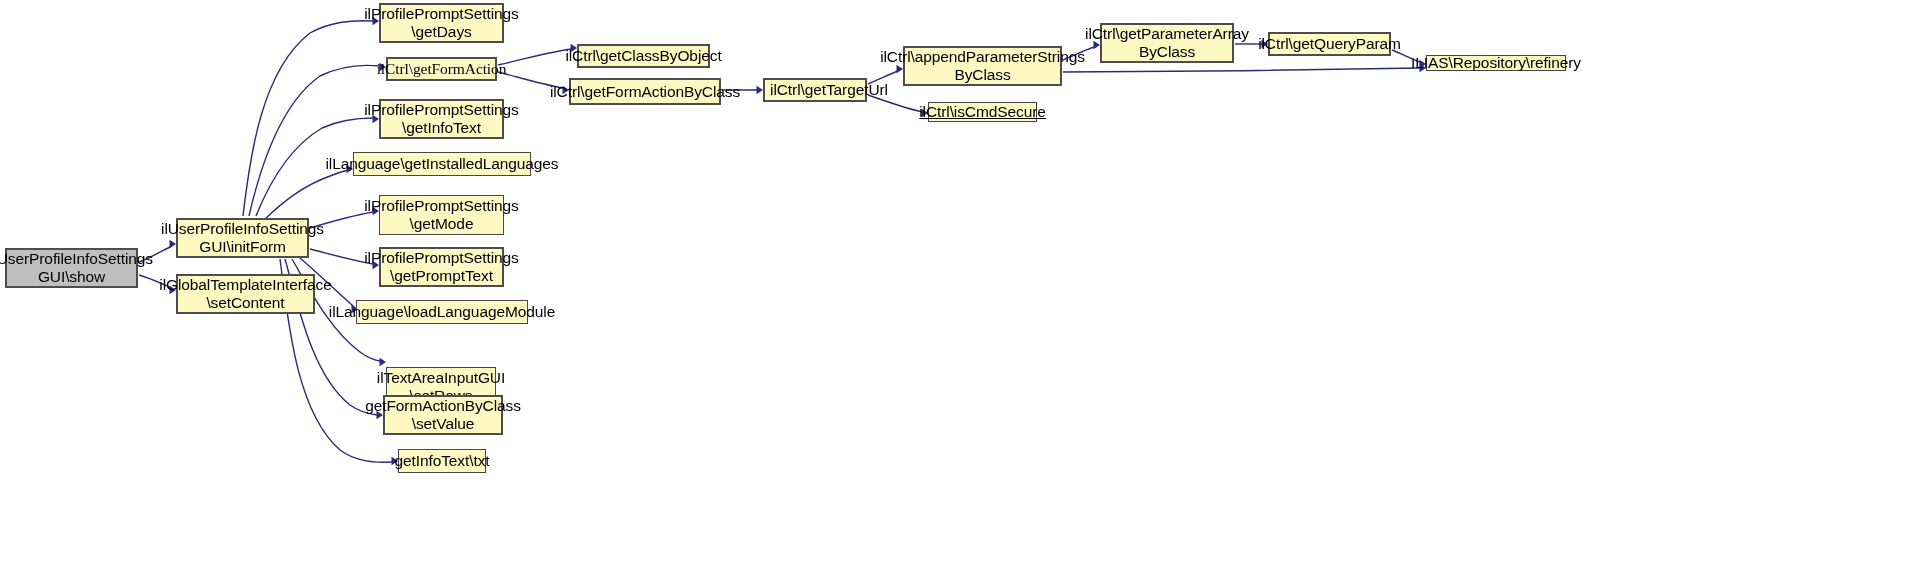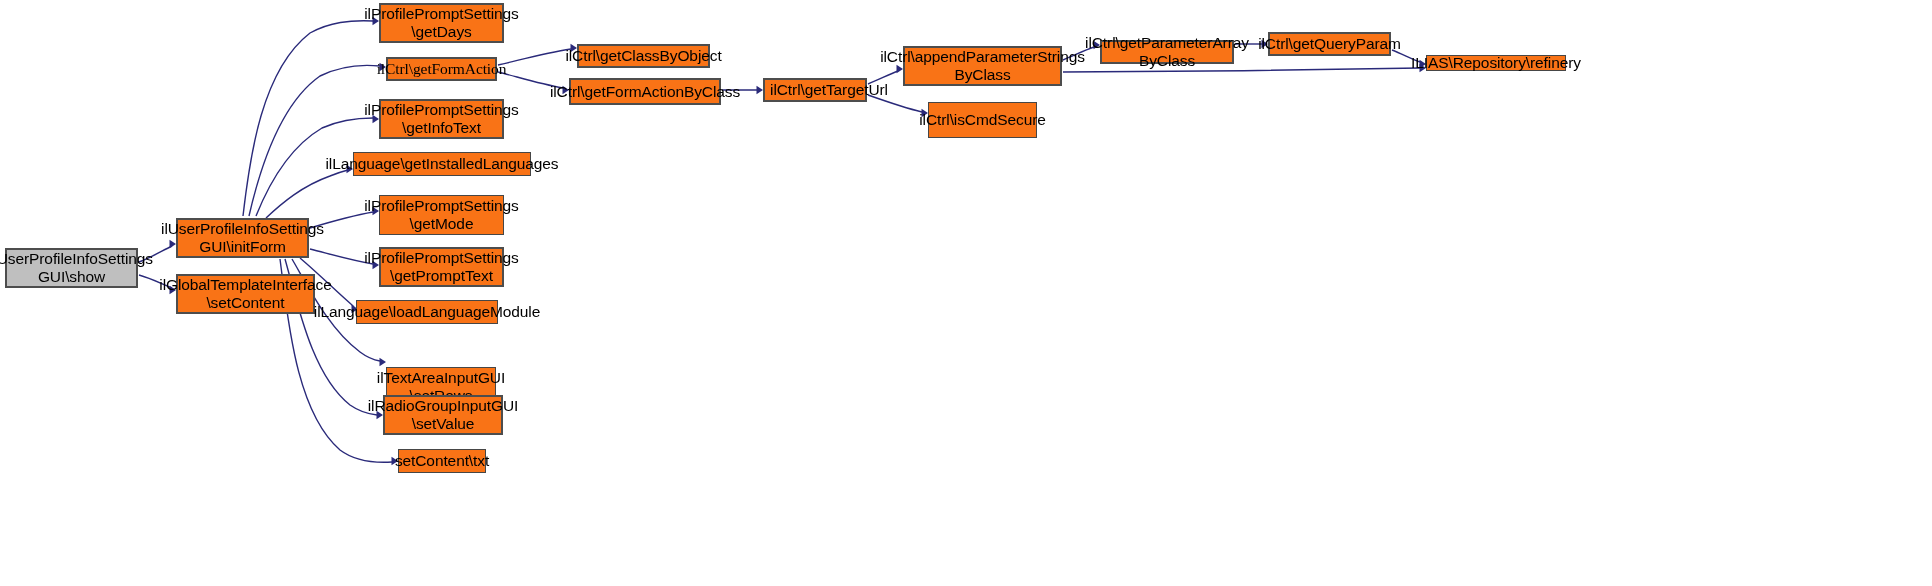--- a/index.html
+++ b/index.html
@@ -20,21 +20,21 @@
     left: 0;
     top: 0;
     width: 1932px;
     height: 586px;
     pointer-events: none;
   }
   .node {
     position: absolute;
     box-sizing: border-box;
     border: 1px solid #464646;
-    background: #f97316;
+    background: #fef9c3;
     color: #000000;
     display: flex;
     align-items: center;
     justify-content: center;
     text-align: center;
     font-size: 15.5px;
     line-height: 18px;
     letter-spacing: -0.1px;
     white-space: pre-line;
     z-index: 2;
@@ -112,31 +112,31 @@
       <div class="node thick" style="left: 379px; top: 3px; width: 125px; height: 40px;">ilProfilePromptSettings
 \getDays</div>
       <div class="node thick" style="left: 386px; top: 57px; width: 111px; height: 24px; font-family: Liberation Serif, serif;">ilCtrl\getFormAction</div>
       <div class="node thick" style="left: 379px; top: 99px; width: 125px; height: 40px;">ilProfilePromptSettings
 \getInfoText</div>
       <div class="node" style="left: 353px; top: 152px; width: 178px; height: 24px;">ilLanguage\getInstalledLanguages</div>
       <div class="node" style="left: 379px; top: 195px; width: 125px; height: 40px;">ilProfilePromptSettings
 \getMode</div>
       <div class="node thick" style="left: 379px; top: 247px; width: 125px; height: 40px;">ilProfilePromptSettings
 \getPromptText</div>
-      <div class="node" style="left: 356px; top: 300px; width: 142px; height: 24px;">ilLanguage\loadLanguageModule</div>
+      <div class="node" style="left: 356px; top: 300px; width: 172px; height: 24px;">ilLanguage\loadLanguageModule</div>
       <div class="node" style="left: 386px; top: 343px; width: 110px; height: 40px; margin-top: 24px;">ilTextAreaInputGUI
 \setRows</div>
-      <div class="node thick" style="left: 383px; top: 395px; width: 120px; height: 40px;">ilRadioGroupInputGUI
+      <div class="node thick" style="left: 383px; top: 395px; width: 120px; height: 40px;">getFormActionByClass
 \setValue</div>
-      <div class="node" style="left: 398px; top: 449px; width: 88px; height: 24px;">setContent\txt</div>
+      <div class="node" style="left: 398px; top: 449px; width: 88px; height: 24px;">getInfoText\txt</div>
       <div class="node thick" style="left: 577px; top: 36px; width: 133px; height: 24px; margin-top: 8px;">ilCtrl\getClassByObject</div>
       <div class="node thick" style="left: 569px; top: 78px; width: 152px; height: 27px;">ilCtrl\getFormActionByClass</div>
       <div class="node thick" style="left: 763px; top: 78px; width: 104px; height: 24px; padding-left: 28px;">ilCtrl\getTargetUrl</div>
       <div class="node thick" style="left: 903px; top: 46px; width: 159px; height: 40px;">ilCtrl\appendParameterStrings
 ByClass</div>
-      <div class="node" style="left: 928px; top: 102px; width: 109px; height: 36px;">ilCtrl\isCmdSecure</div>
-      <div class="node thick" style="left: 1100px; top: 23px; width: 134px; height: 24px; margin-top: 17px;">ilCtrl\getParameterArray
+      <div class="node" style="left: 928px; top: 102px; width: 109px; height: 20px; text-decoration: underline;">ilCtrl\isCmdSecure</div>
+      <div class="node thick" style="left: 1100px; top: 23px; width: 134px; height: 40px;">ilCtrl\getParameterArray
 ByClass</div>
       <div class="node thick" style="left: 1268px; top: 32px; width: 123px; height: 24px;">ilCtrl\getQueryParam</div>
       <div class="node" style="left: 1426px; top: 55px; width: 140px; height: 16px;">ILIAS\Repository\refinery</div>
     </div>
 
 </div>
 
 </body></html>

